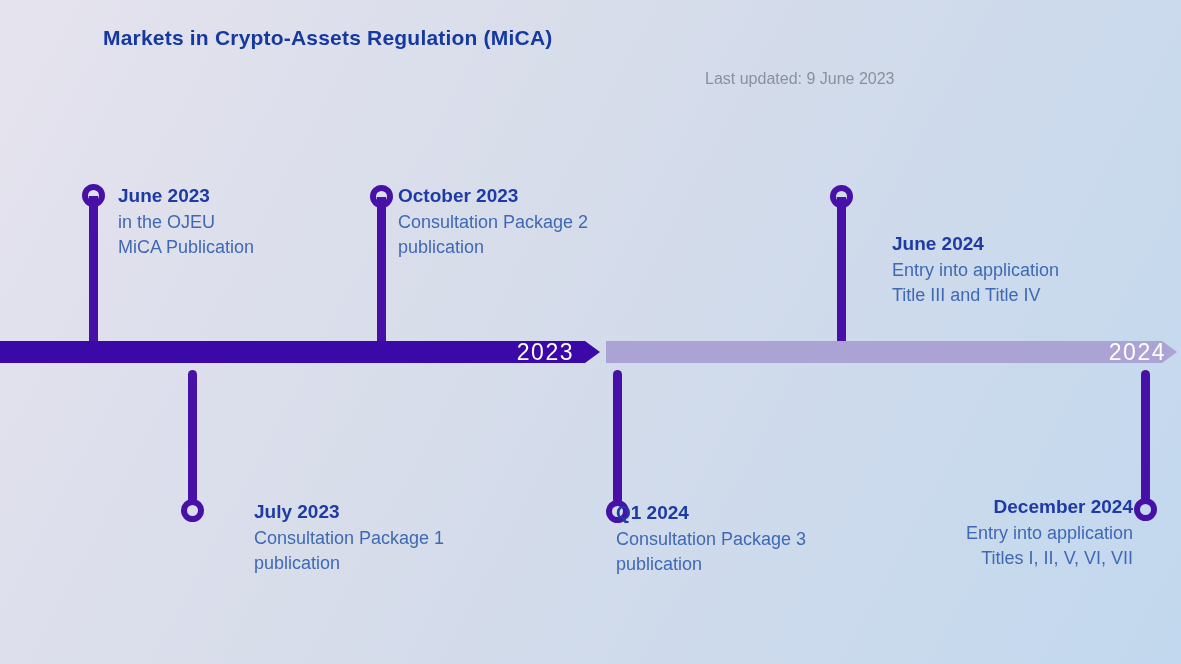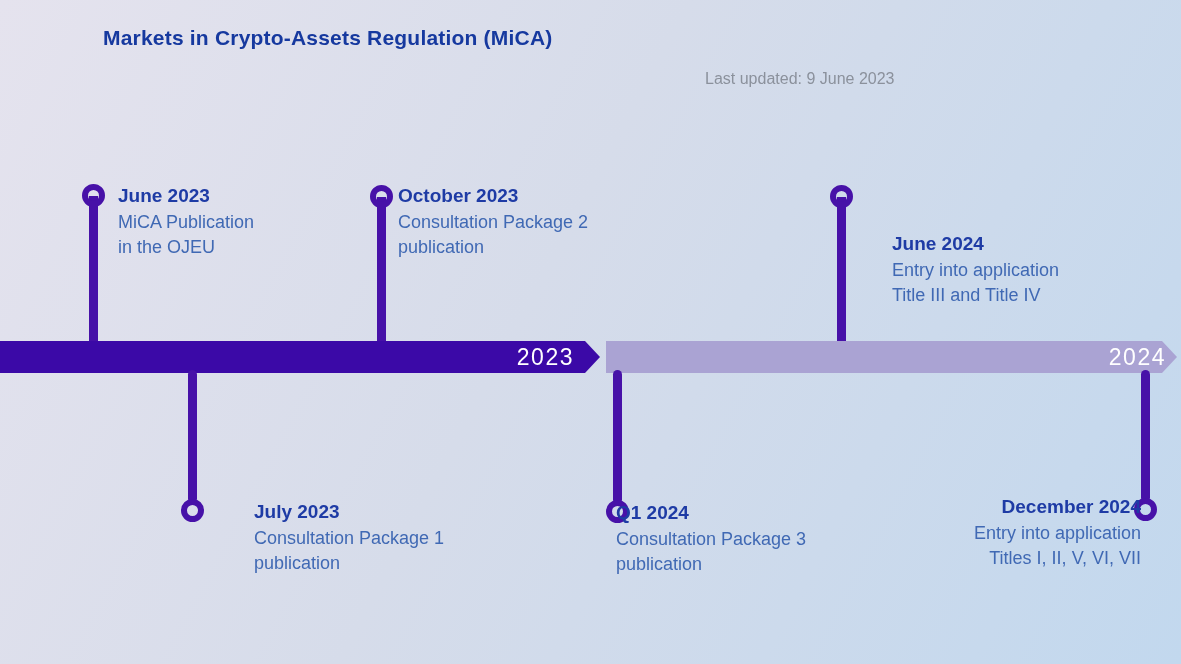--- a/index.html
+++ b/index.html
@@ -23,21 +23,21 @@
     font-size: 20px; font-weight: bold; color: #1478a8;
     white-space: nowrap;
   }
   .last-updated {
     position: absolute; left: 705px; top: 70px;
     font-size: 16px; color: #8b919c; white-space: nowrap;
   }
 
   
   .bar {
-    position: absolute; top: 341px; height: 32px;
+    position: absolute; top: 341px; height: 22px;
     display: flex; align-items: center; justify-content: flex-end;
     box-sizing: border-box;
   }
   .bar-label {
     color: #ffffff; font-size: 23px; font-weight: 400;
     letter-spacing: 1.5px; line-height: 1;
   }
   .bar-2023 {
     left: 0; width: 600px; background: #3b09a7;
     clip-path: polygon(0 0, calc(100% - 15px) 0, 100% 50%, calc(100% - 15px) 100%, 0 100%);
@@ -86,21 +86,21 @@
   .e3-stem   { left: 188px; top: 370px; height: 133px; }
   .e3-circle { left: 181px; top: 499px; }
   .e3-text   { left: 212px; top: 500px; margin-left: 42px; }
 
   .e4-stem   { left: 613px; top: 370px; height: 134px; }
   .e4-circle { left: 606px; top: 500px; }
   .e4-text   { left: 616px; top: 501px; }
 
   .e5-stem   { left: 1141px; top: 370px; height: 132px; }
   .e5-circle { left: 1134px; top: 498px; }
-  .e5-text   { right: 40px;  top: 495px; }
+  .e5-text   { right: 48px;  top: 495px; }
 </style>
 </head>
 <body>
 
 <div class="canvas">
 
   <div class="title">Markets in Crypto-Assets Regulation (MiCA)</div>
   <div class="last-updated">Last updated: 9 June 2023</div>
 
   <div class="bar bar-2023">
@@ -108,22 +108,22 @@
   </div>
   <div class="bar bar-2024">
     <span class="bar-label">2024</span>
   </div>
 
   <span class="stem stem-above e0-stem"></span>
   <span class="marker e0-circle"></span>
   <div class="event-text e0-text">
     <div class="event-date">June 2023</div>
     <div class="event-desc">
+      <div>in the OJEU</div>
       <div>MiCA Publication</div>
-      <div>in the OJEU</div>
     </div>
   </div>
 
   <span class="stem stem-above e1-stem"></span>
   <span class="marker e1-circle"></span>
   <div class="event-text e1-text">
     <div class="event-date">October 2023</div>
     <div class="event-desc">
       <div>Consultation Package 2</div>
       <div>publication</div>

